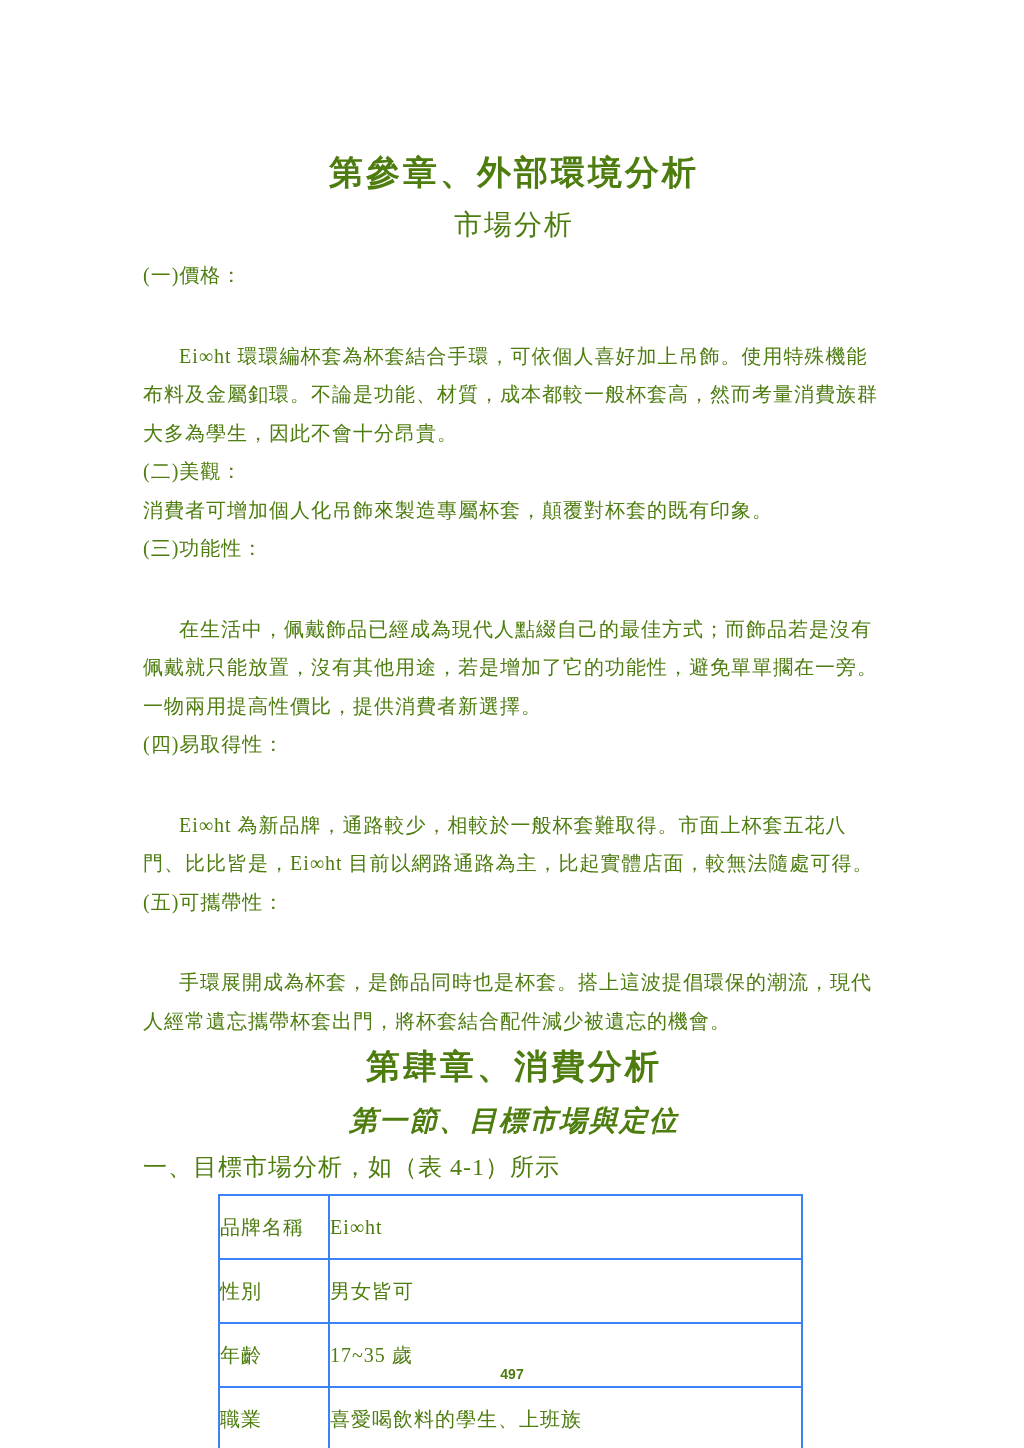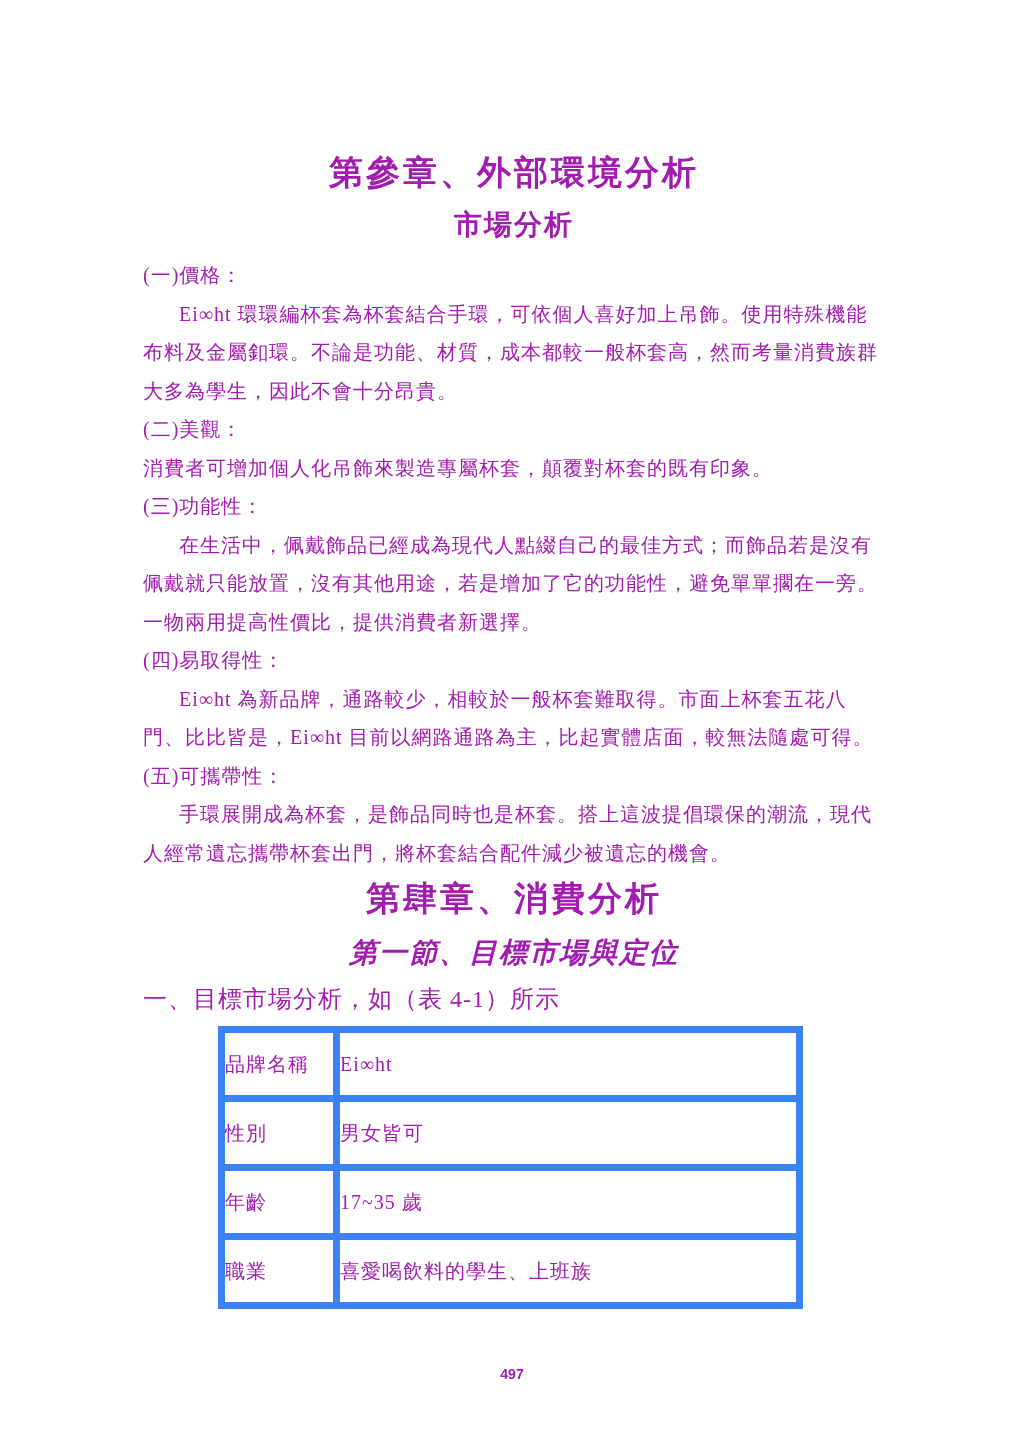--- a/index.html
+++ b/index.html
@@ -1,51 +1,51 @@
 <!DOCTYPE html>
 <html><head>
 <meta charset="utf-8">
 <style>
   html,body { margin:0; padding:0; background:#ffffff; }
   .page {
     position:relative;
     width:1024px; height:1448px;
     background:#ffffff;
-    color:#a21caf;
+    color:#4d7c0f;
     font-family:"Liberation Serif","DejaVu Serif",serif;
     overflow:hidden;
   }
   .content {
     position:absolute;
     left:143px; top:150px;
     width:742px;
   }
   .chapter-title {
     font-size:34px;
     font-weight:bold;
     text-align:center;
     letter-spacing:3px;
     line-height:46px;
     margin:0;
   }
   .sub-title {
     font-size:28px;
-    font-weight:bold;
+    font-weight:normal;
     text-align:center;
     letter-spacing:2px;
     line-height:38px;
     margin:10px 0 12px 0;
   }
   .bline {
     font-size:20px;
     line-height:38.5px;
     letter-spacing:1px;
     white-space:nowrap;
   }
-  .bline.first { padding-left:36px; }
+  .bline.first { padding-left:36px;margin-top:42px; }
   .chapter2-title { margin-top:4px; }
   .section-title {
     font-size:28px;
     font-weight:bold;
     text-align:center;
     letter-spacing:2px;
     line-height:38px;
     margin:12px 0 8px 0;
     font-style:italic;
   }
@@ -55,21 +55,21 @@
     letter-spacing:1px;
     margin-bottom:8px;
   }
   table.market-table {
     border-collapse:collapse;
     margin-left:75px;
     width:585px;
     table-layout:fixed;
   }
   table.market-table td {
-    border:7px solid #3b82f6;
+    border:2px solid #3b82f6;
     height:62px;
     font-size:20px;
     letter-spacing:1px;
     vertical-align:middle;
     padding:0;
   }
   td.cell-label { width:108px; padding-left:20px; }
   td.cell-value { padding-left:34px;margin-left:10px; }
   .page-number {
     position:absolute;

